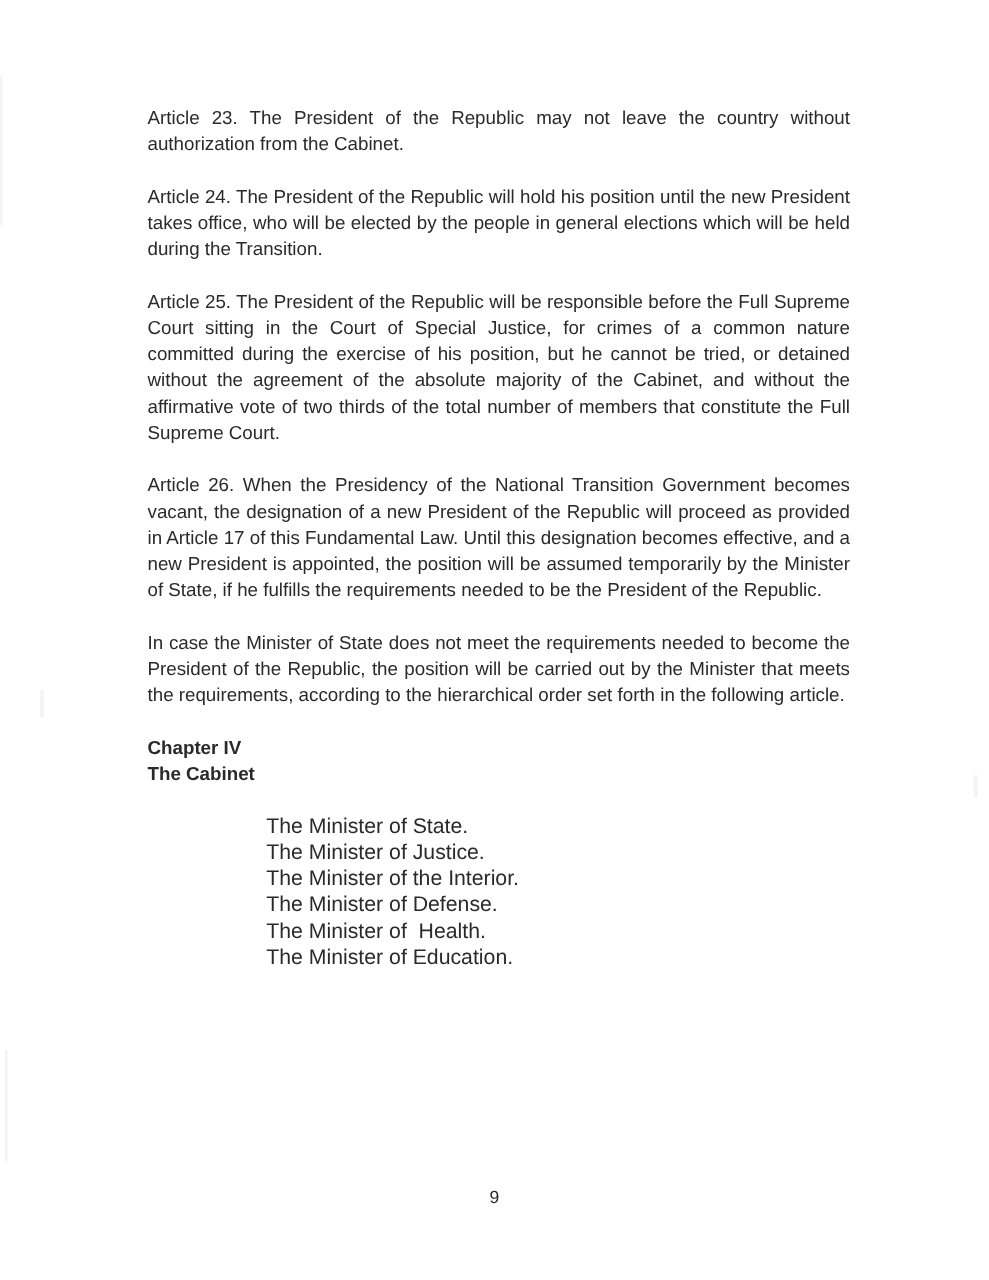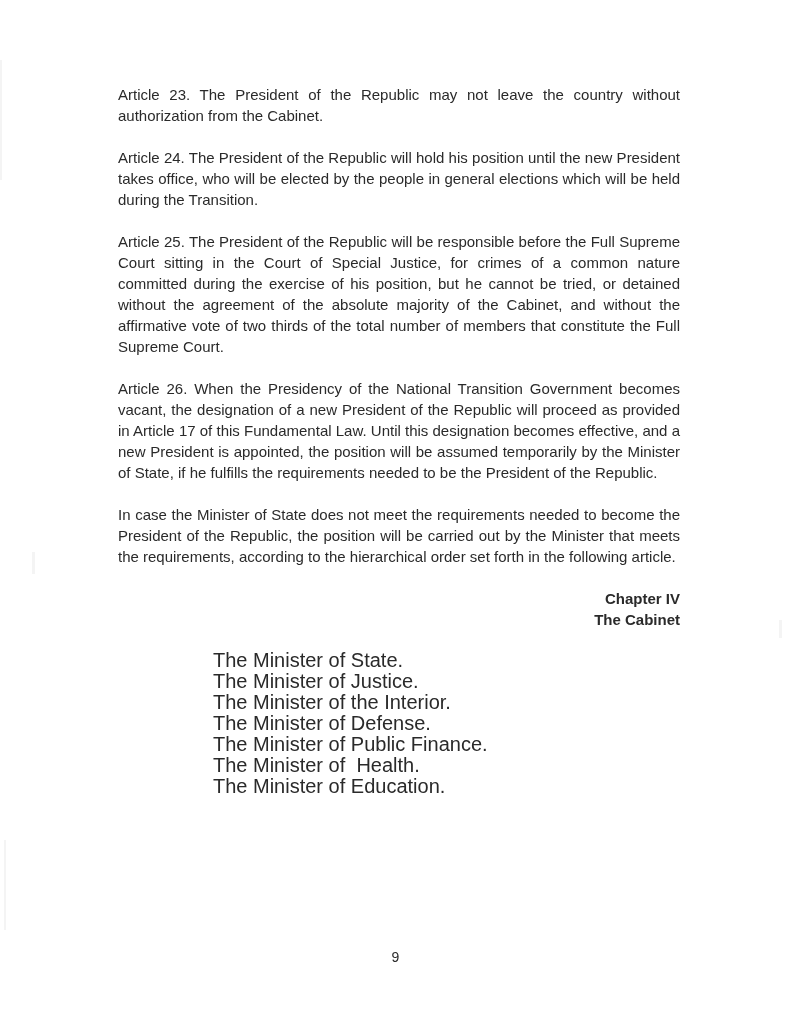--- a/index.html
+++ b/index.html
@@ -39,34 +39,34 @@
     font-size: 15px;
     line-height: 21px;
     text-align: justify;
     text-justify: inter-word;
     white-space: pre-wrap;
   }
   p.para:last-child { margin-bottom: 0; }
 
   .chapter-heading {
     margin: 11px 0 20px 0;
-    text-align: right;
+    text-align: left;
     font-weight: bold;
     font-size: 15px;
     line-height: 21px;
   }
   .chapter-heading div { white-space: pre; }
 
   .member-list {
     margin: 7px 0 0 0;
     padding: 0 0 0 95px;
     list-style: none;
   }
   .member-list li {
-    font-size: 20px;
+    font-size: 17px;
     line-height: 21px;
     text-align: left;
     white-space: pre;
   }
 
   .page-number {
     position: absolute;
     left: 0;
     right: 0;
     top: 948px;
@@ -103,21 +103,20 @@
       <div>Chapter IV</div>
       <div>The Cabinet</div>
     </div>
 
 
     <ul class="member-list">
       <li>The Minister of State.</li>
       <li>The Minister of Justice.</li>
       <li>The Minister of the Interior.</li>
       <li>The Minister of Defense.</li>
-      <li>The Minister of Public Finance.</li>
       <li>The Minister of  Health.</li>
       <li>The Minister of Education.</li>
     </ul>
 
   </div>
 
   <div class="page-number">9</div>
 
 </div>
 

